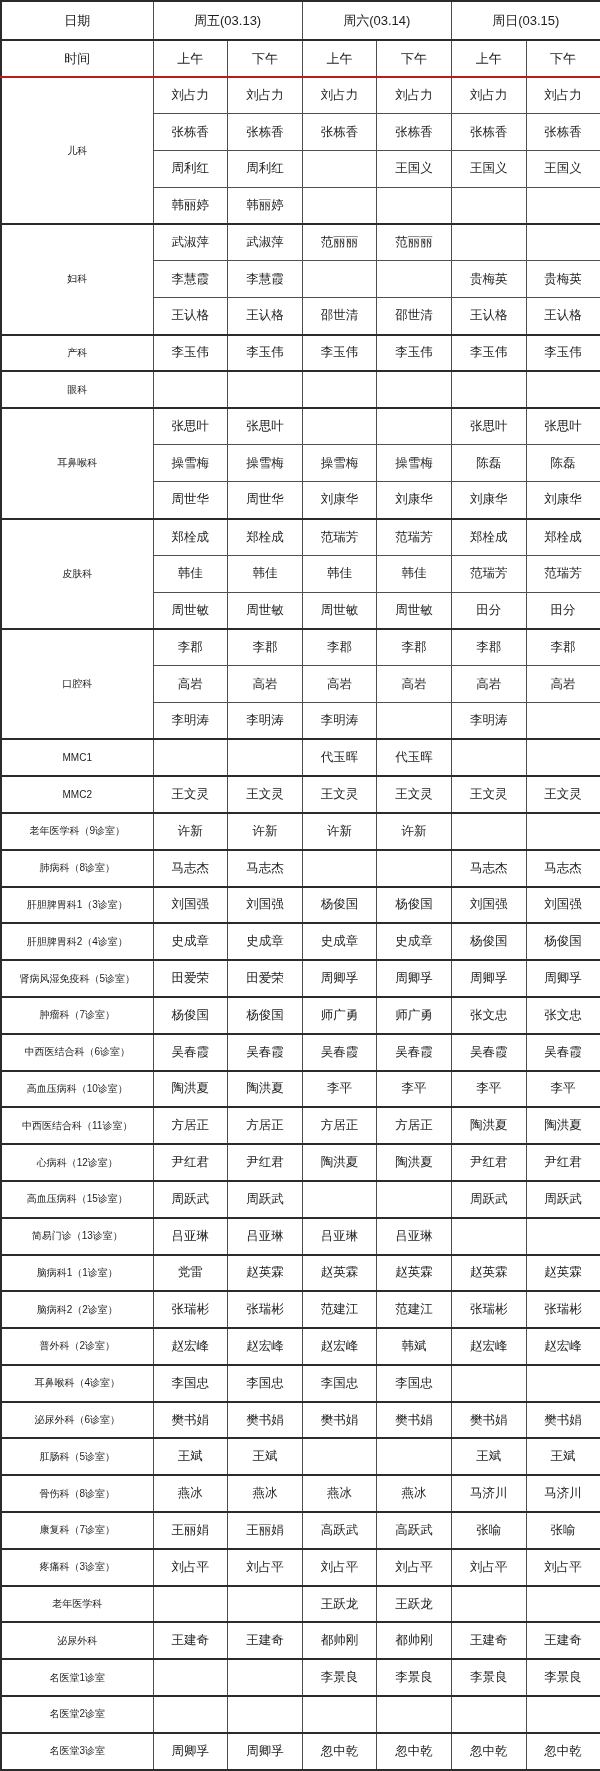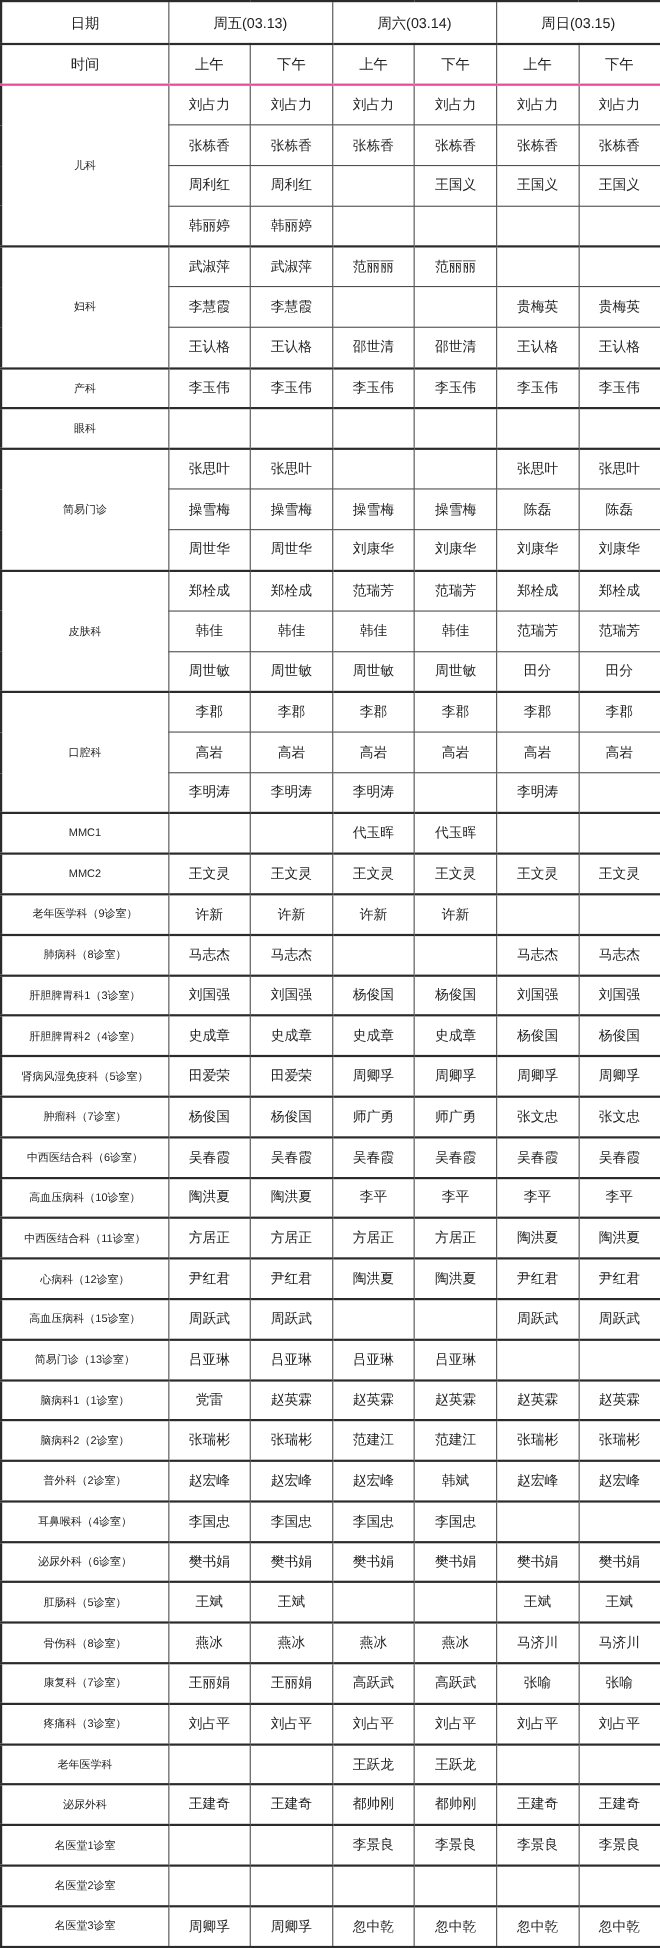--- a/index.html
+++ b/index.html
@@ -28,21 +28,21 @@
     font-weight: normal;
     color: #1d1d1d;
     padding: 0 2px;
     overflow: hidden;
     white-space: nowrap;
   }
   thead tr.date-row { height: 39px; margin-top: 44px; }
   thead tr.time-row { height: 37px; }
   thead th { font-size: 13px; }
   thead tr.date-row th { border-bottom: 2px solid #2b2b2b; }
-  thead tr.time-row th { border-bottom: 2px solid #ec4899; }
+  thead tr.time-row th { border-bottom: 2px solid #b91c1c; }
   tbody tr { height: 36.8px; }
   tbody tr.group-start td { border-top: 2px solid #2b2b2b; }
   td.dept-name { font-size: 10px; }
 </style>
 </head>
 <body>
 
 <table class="schedule">
   <colgroup>
     <col class="dept-col">
@@ -141,21 +141,21 @@
       <tr class="group-start">
         <td class="dept-name" rowspan="1">眼科</td>
         <td></td>
         <td></td>
         <td></td>
         <td></td>
         <td></td>
         <td></td>
       </tr>
       <tr class="group-start">
-        <td class="dept-name" rowspan="3">简易门诊</td>
+        <td class="dept-name" rowspan="3">耳鼻喉科</td>
         <td>张思叶</td>
         <td>张思叶</td>
         <td></td>
         <td></td>
         <td>张思叶</td>
         <td>张思叶</td>
       </tr>
       <tr>
         <td>操雪梅</td>
         <td>操雪梅</td>

